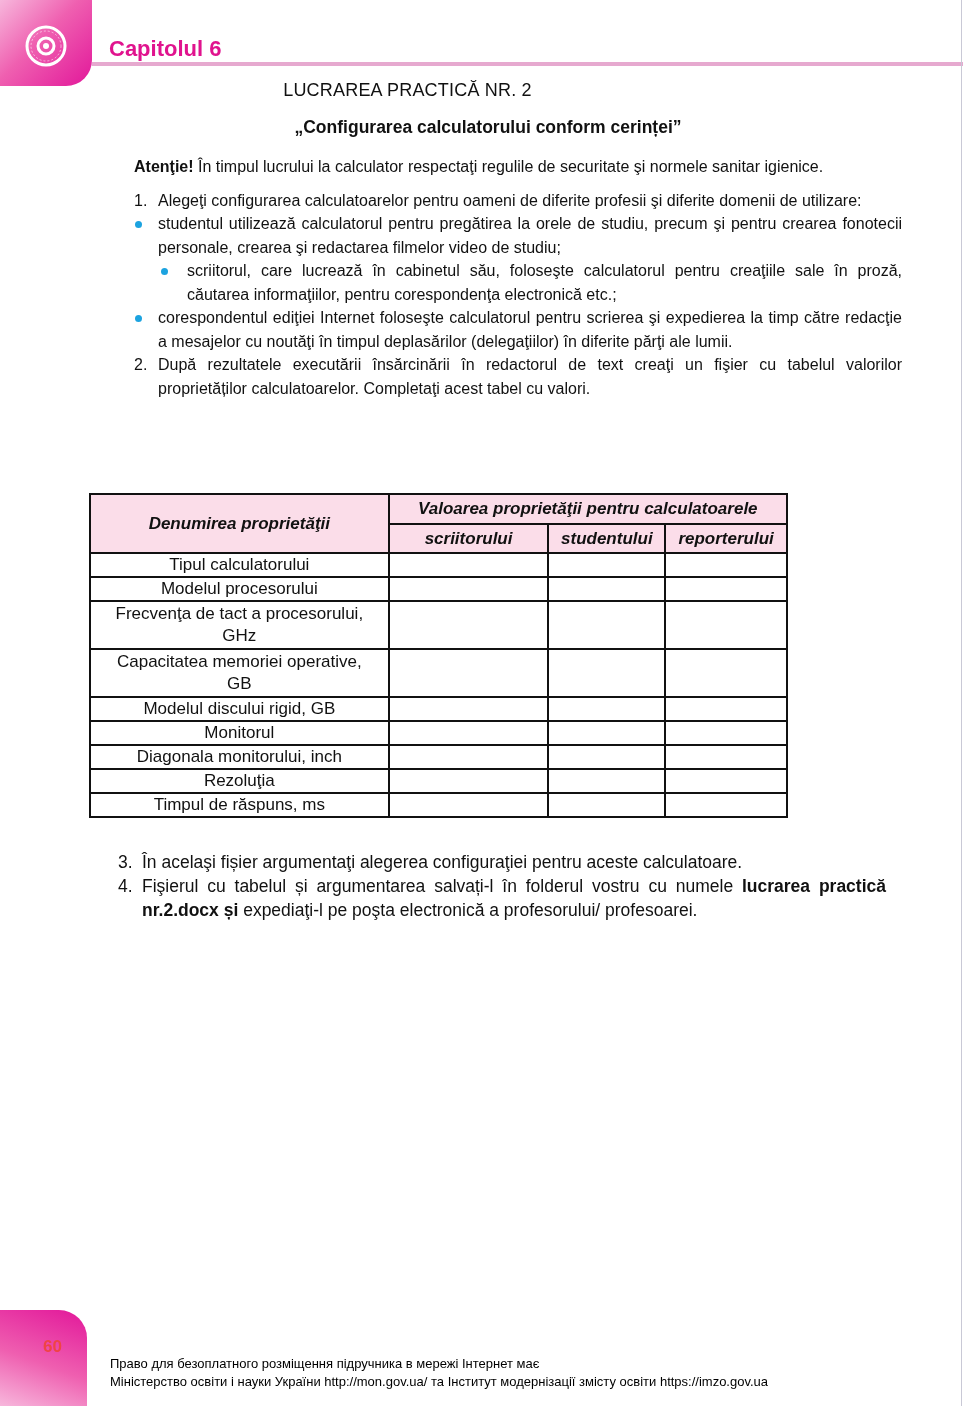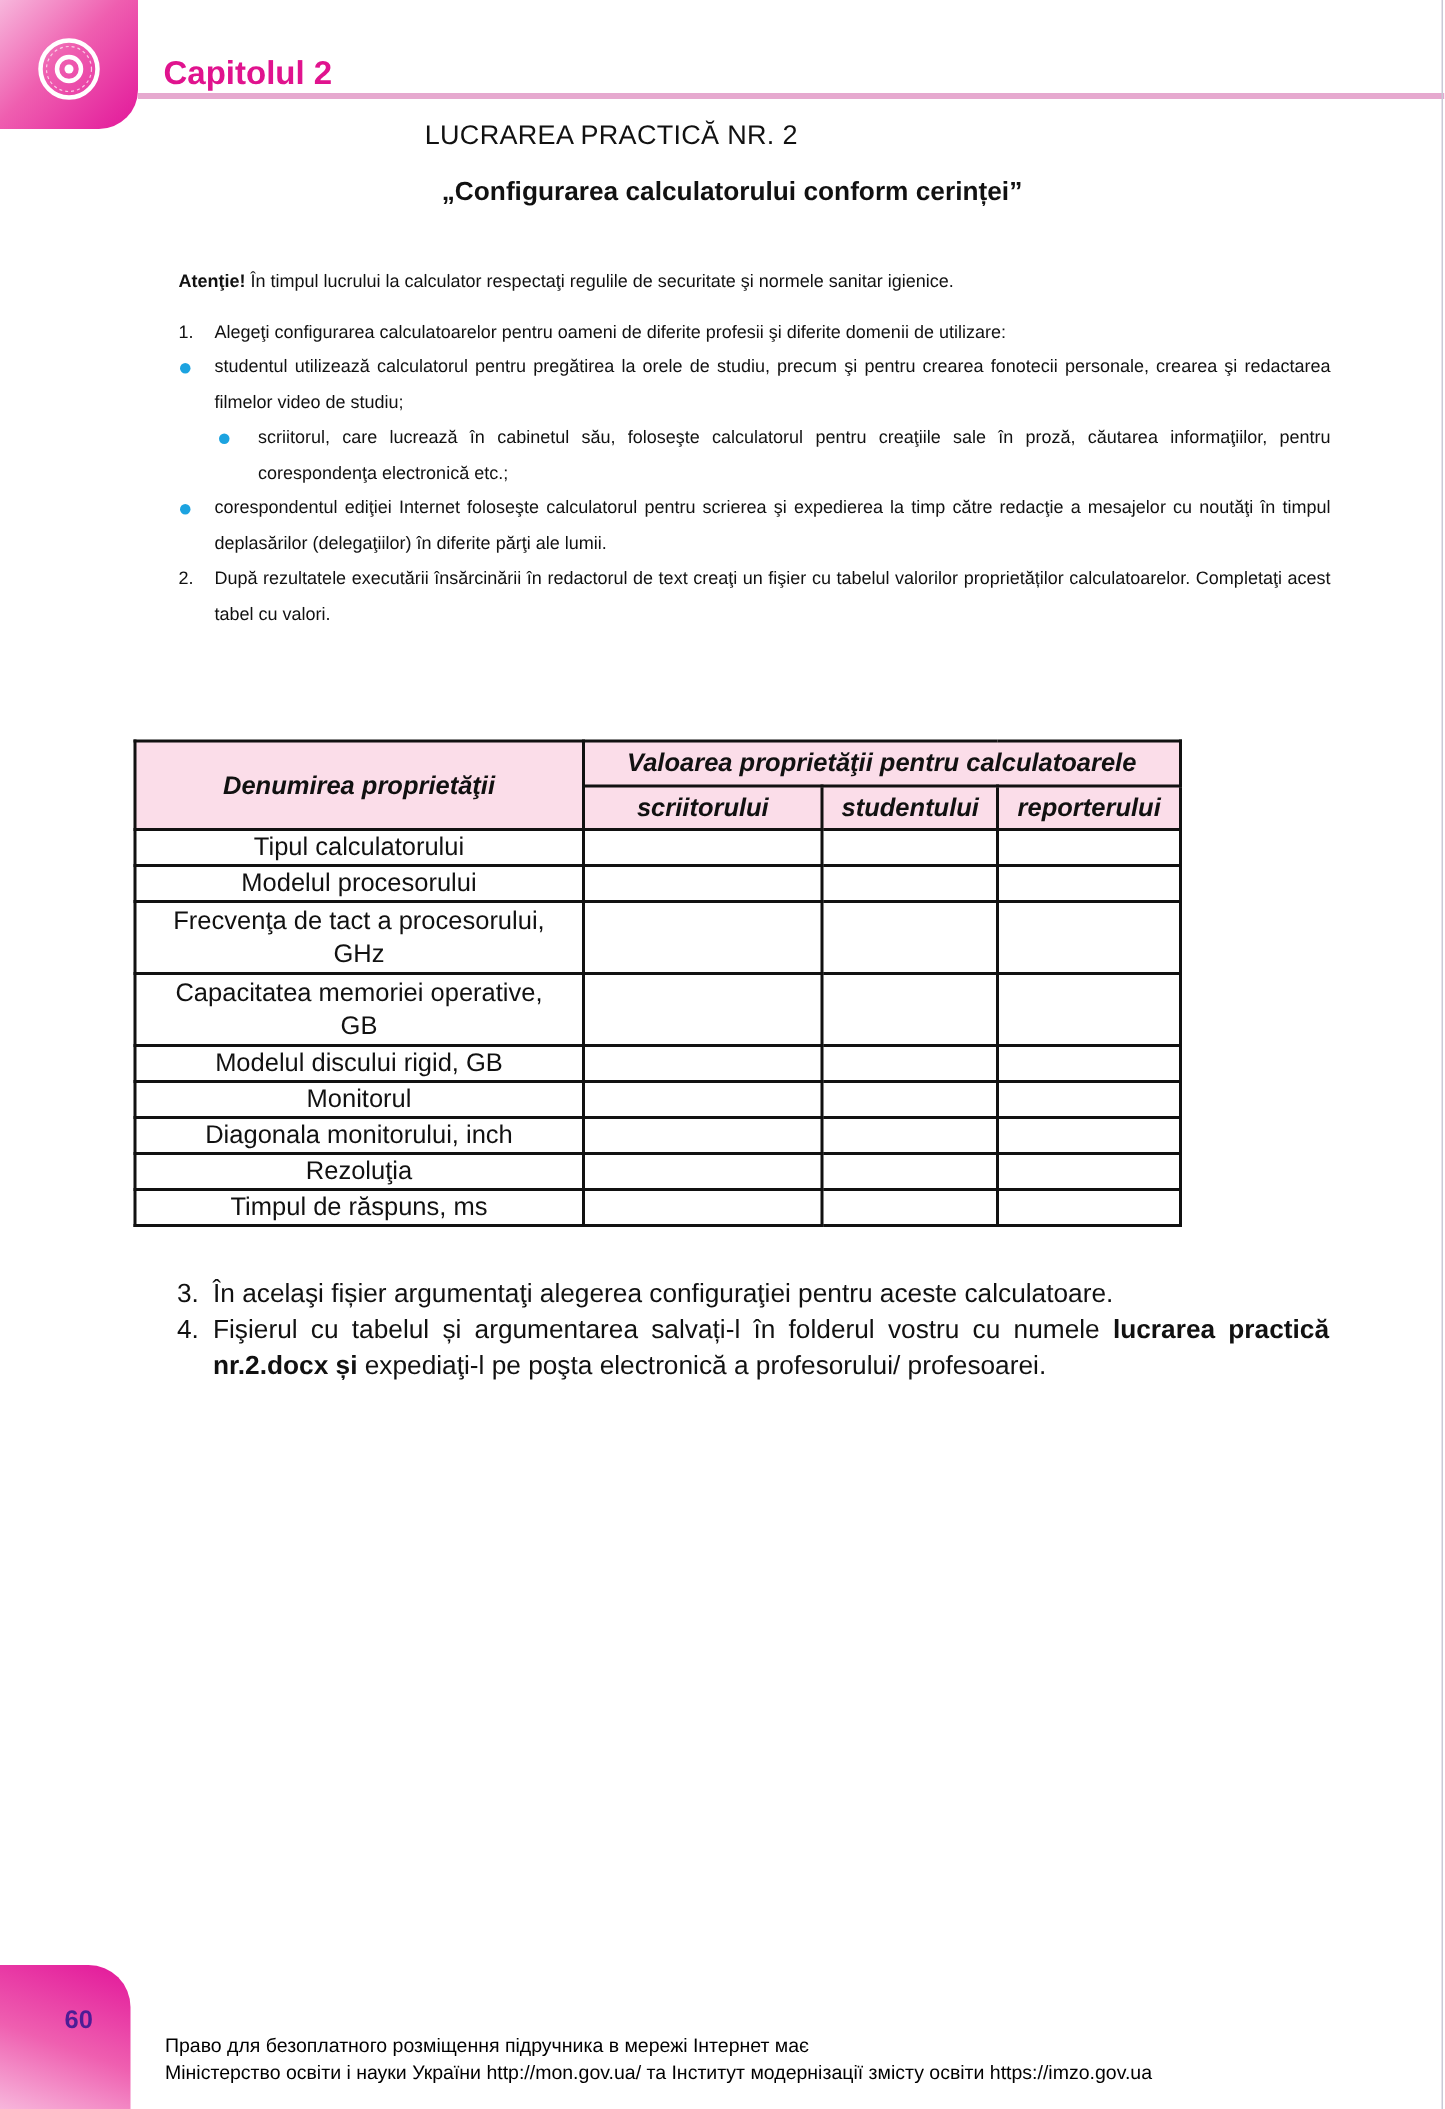--- a/index.html
+++ b/index.html
@@ -29,22 +29,22 @@
   }
   .lab-title {
     position: absolute; left: 0; width: 815px; top: 80px; text-align: center;
     font-size: 18px; letter-spacing: 0.2px;
   }
   .lab-subtitle {
     position: absolute; left: 0; width: 976px; top: 117px; text-align: center;
     font-size: 17.5px; font-weight: bold;
   }
   .content {
-    position: absolute; left: 90px; top: 155px; width: 797px;
-    font-size: 12px; line-height: 23.5px; text-align: justify; margin-top: 21px;
+    position: absolute; left: 105px; top: 155px; width: 797px;
+    font-size: 16px; line-height: 23.5px; text-align: justify;
   }
   .para-intro { margin: 0; text-indent: 29px; }
   .para-intro b { font-weight: bold; }
   .olist { margin: 10px 0 0 0; padding: 0; list-style: none; }
   .oitem { position: relative; padding-left: 53px; }
   .oitem .num { position: absolute; left: 29px; top: 0; }
   .blist { margin: 0; padding: 0; list-style: none; }
   .bitem { position: relative; }
   .bitem .dot {
     position: absolute; width: 7px; height: 7px; border-radius: 50%; background: #1ca3e0; top: 9px;
@@ -77,38 +77,38 @@
     position: absolute; left: 89px; top: 850px; width: 797px;
     font-size: 17.5px; line-height: 24px; text-align: justify;
   }
 
   .corner-bottom {
     position: absolute; left: 0; top: 1310px; width: 87px; height: 96px;
     background: linear-gradient(200deg, #e2179a 0%, #ef5fb0 55%, #f7b7dc 100%);
     border-top-right-radius: 28px;
   }
   .page-number {
-    position: absolute; left: 43px; top: 1337px; font-size: 17px; font-weight: bold; color: #4c1d95;
+    position: absolute; left: 43px; top: 1337px; font-size: 17px; font-weight: bold; color: #ef4444;
   }
   .footer {
     position: absolute; left: 110px; top: 1355px; font-size: 13px; line-height: 18px; color: #000000;
   }
 </style>
 </head>
 <body>
 
 <div class="corner-top">
   <svg class="disc-icon" viewBox="0 0 44 44">
     <circle cx="22" cy="22" r="19" fill="none" stroke="#fff" stroke-width="3"></circle>
     <circle cx="22" cy="22" r="15" fill="none" stroke="#fff" stroke-width="0.8" stroke-dasharray="2 2" opacity="0.7"></circle>
     <circle cx="22" cy="22" r="8" fill="none" stroke="#fff" stroke-width="3"></circle>
     <circle cx="22" cy="22" r="3" fill="#fff"></circle>
   </svg>
 </div>
-<div class="chapter-title">Capitolul 2</div>
+<div class="chapter-title">Capitolul 6</div>
 <div class="chapter-rule"></div>
 <div class="right-edge"></div>
 
 <div class="lab-title">LUCRAREA PRACTICĂ NR. 2</div>
 <div class="lab-subtitle">„Configurarea calculatorului conform cerinței”</div>
 
 <div class="content">
   <p class="para-intro"><b>Atenţie!</b><span> În timpul lucrului la calculator respectaţi regulile de securitate şi normele sanitar igienice.</span></p>
 
   <ul class="olist">

